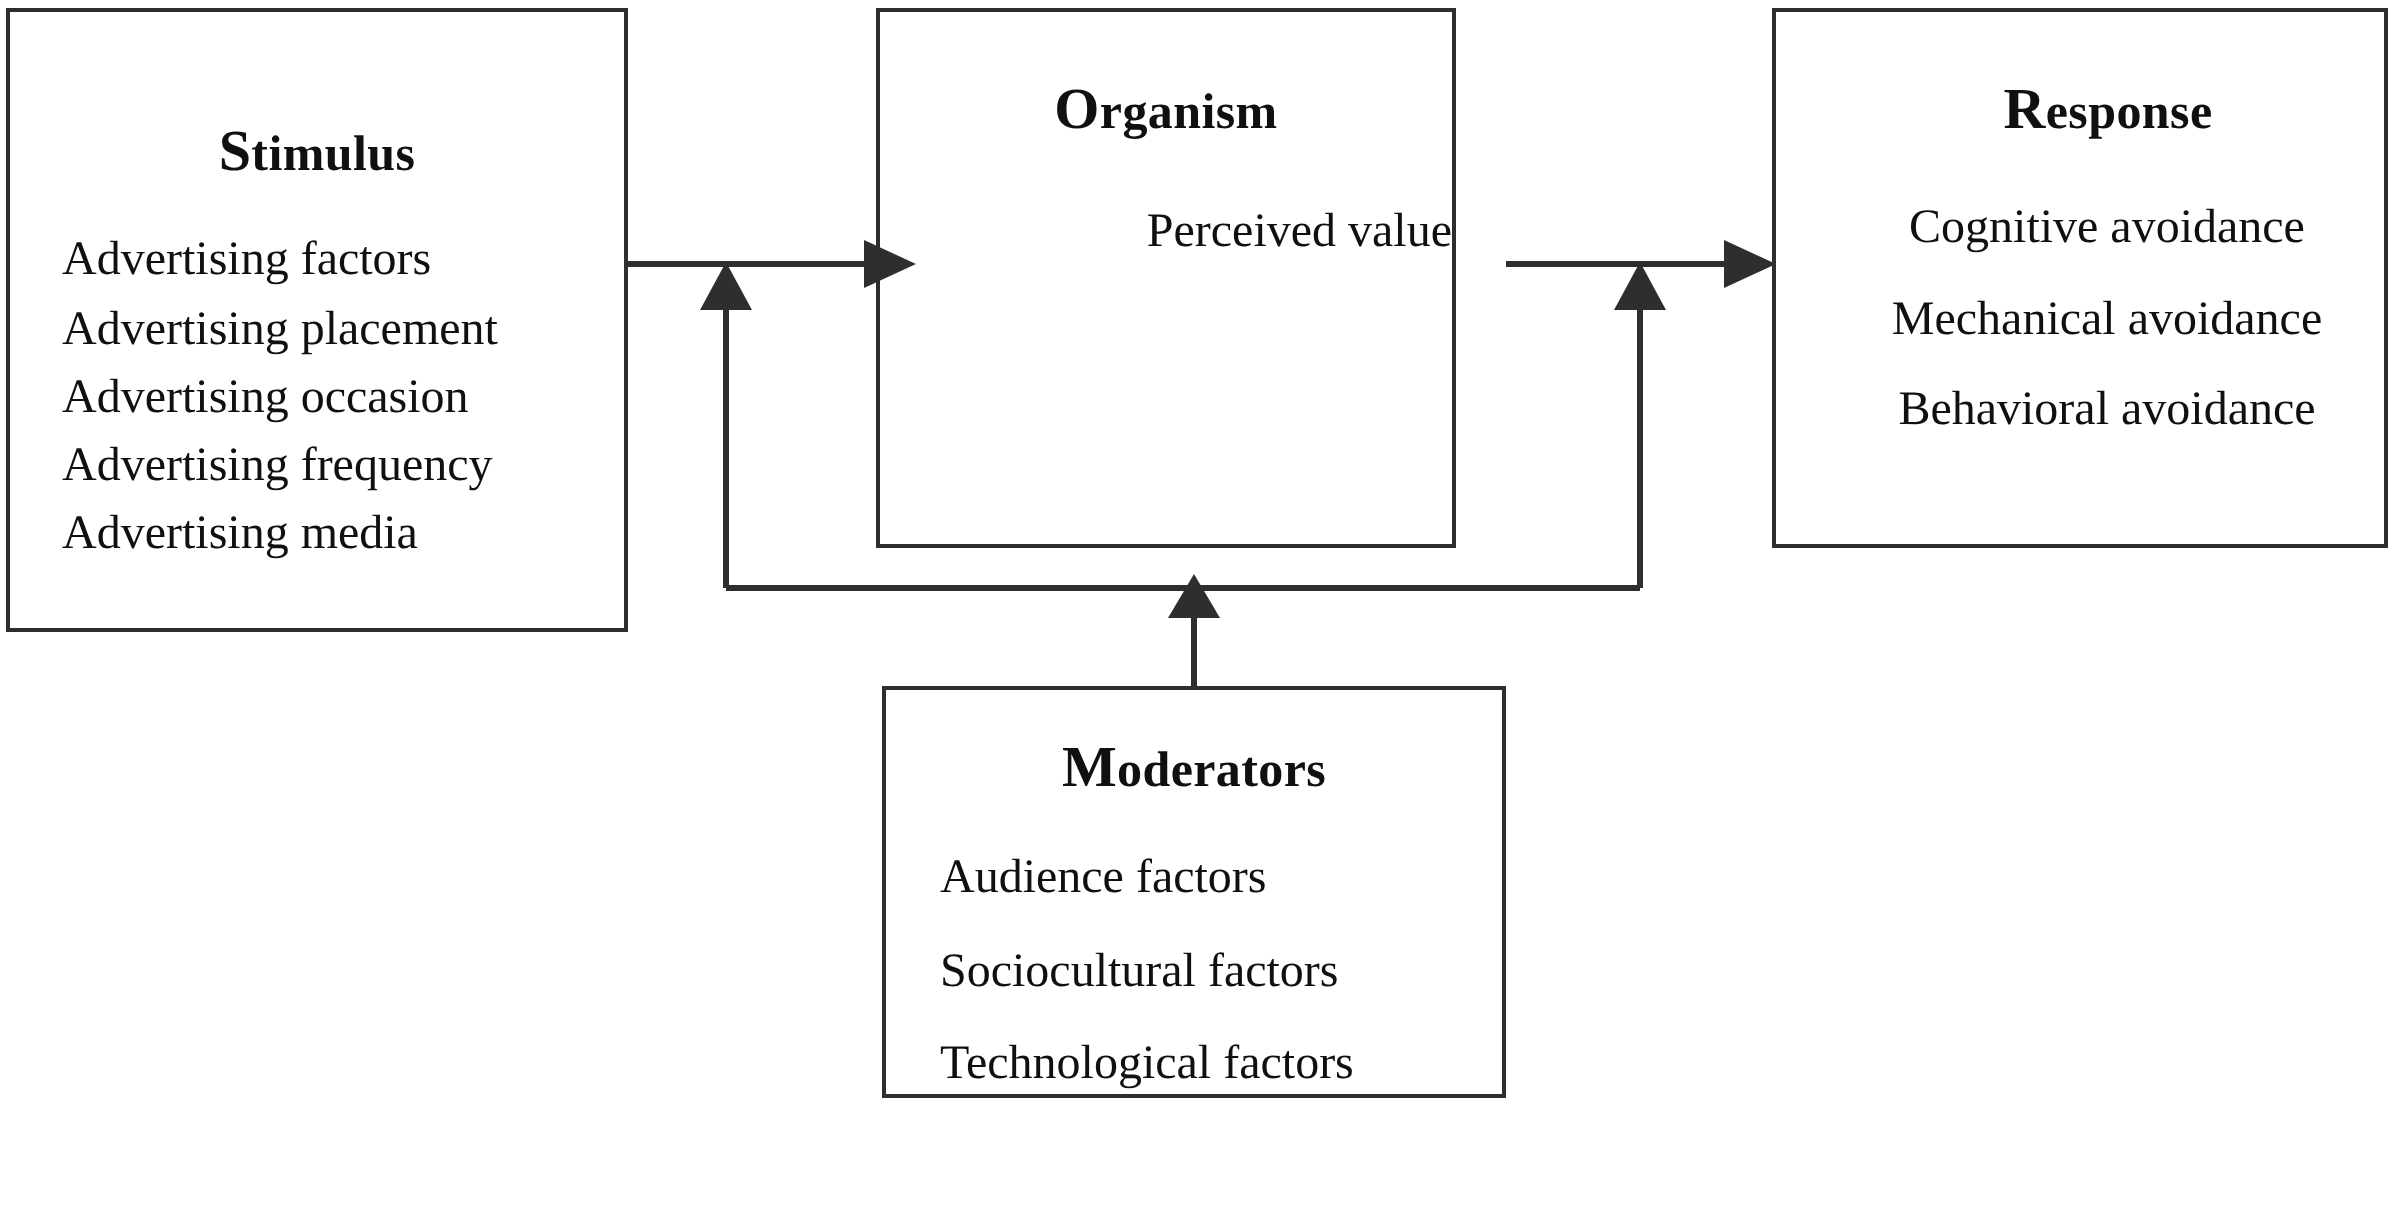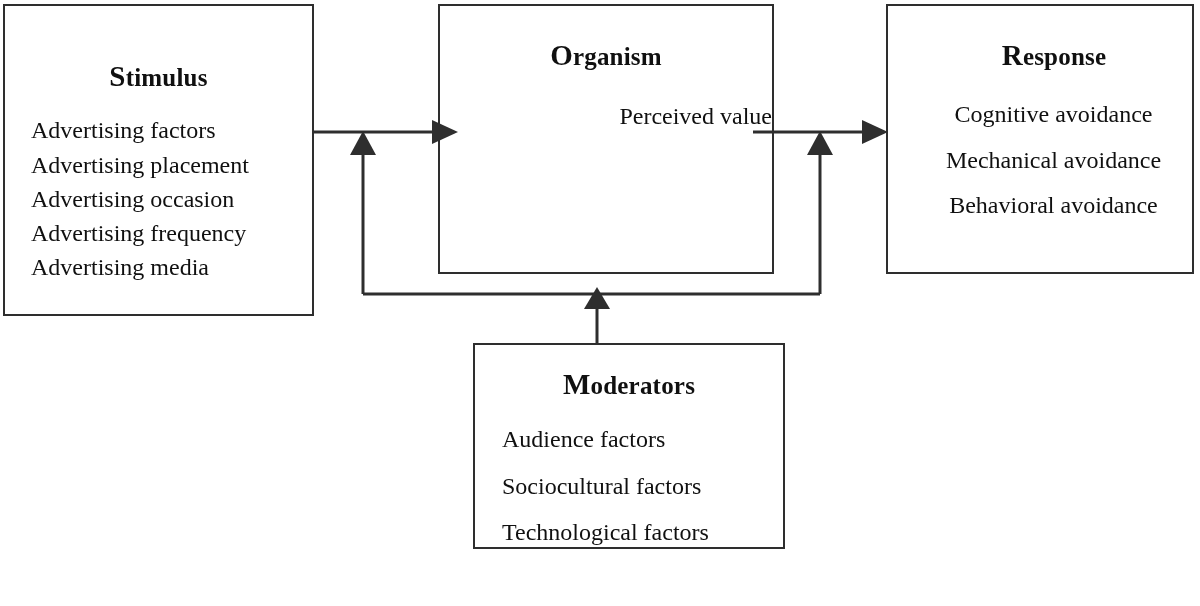--- a/index.html
+++ b/index.html
@@ -57,21 +57,21 @@
   #box-stimulus .node-items {
     margin-top: 22px;
     padding-left: 26px;
     line-height: 1.42;
   }
 
   
   #box-organism {
     left: 438px;
     top: 4px;
-    width: 336px;
+    width: 290px;
     height: 270px;
   }
   #box-organism .node-title { margin-top: 34px; }
   #box-organism .node-items {
     margin-top: 32px;
     padding-left: 26px;
   }
   #box-organism .node-items .item { margin-bottom: 22px; text-align: right; }
 
   
@@ -87,21 +87,20 @@
     text-align: center;
   }
   #box-response .node-items .item { margin-bottom: 17px; padding-left: 27px; }
 
   
   #box-moderators {
     left: 441px;
     top: 343px;
     width: 312px;
     height: 206px;
-    margin-left: 32px;
   }
   #box-moderators .node-title { margin-top: 24px; }
   #box-moderators .node-items {
     margin-top: 26px;
     padding-left: 27px;
   }
   #box-moderators .node-items .item { margin-bottom: 18px; }
 
   
   #connectors {

